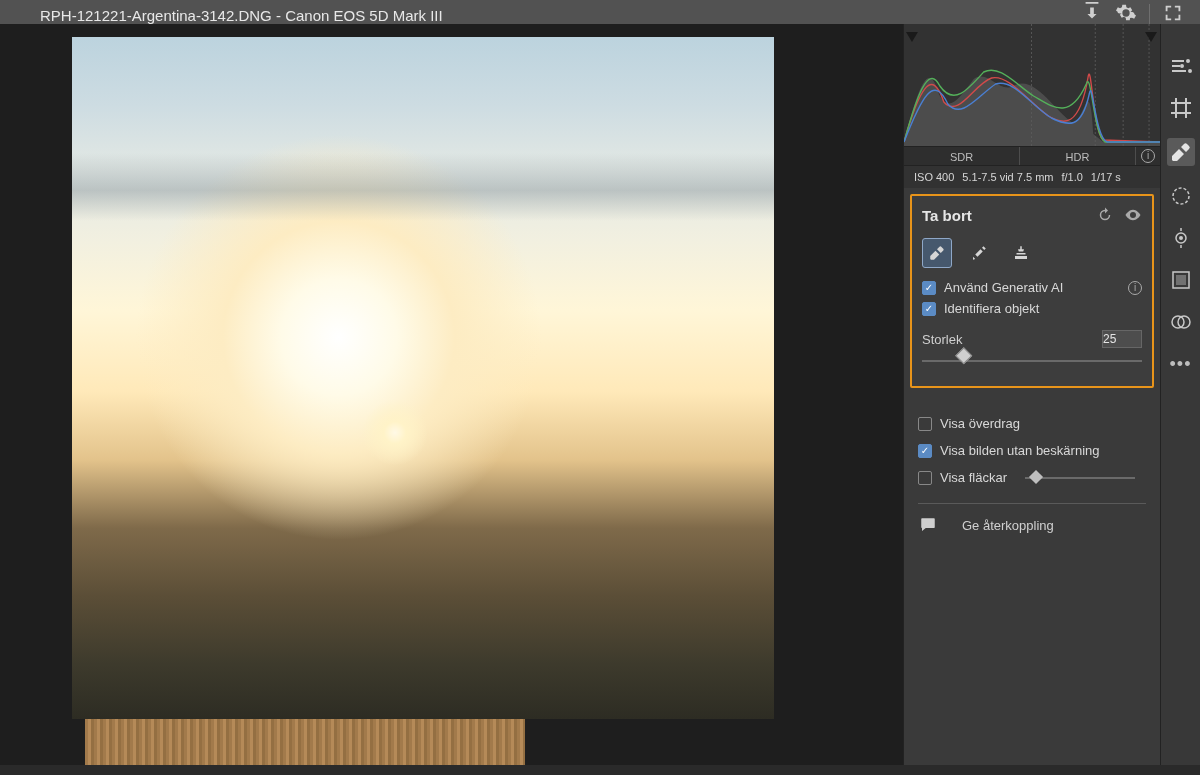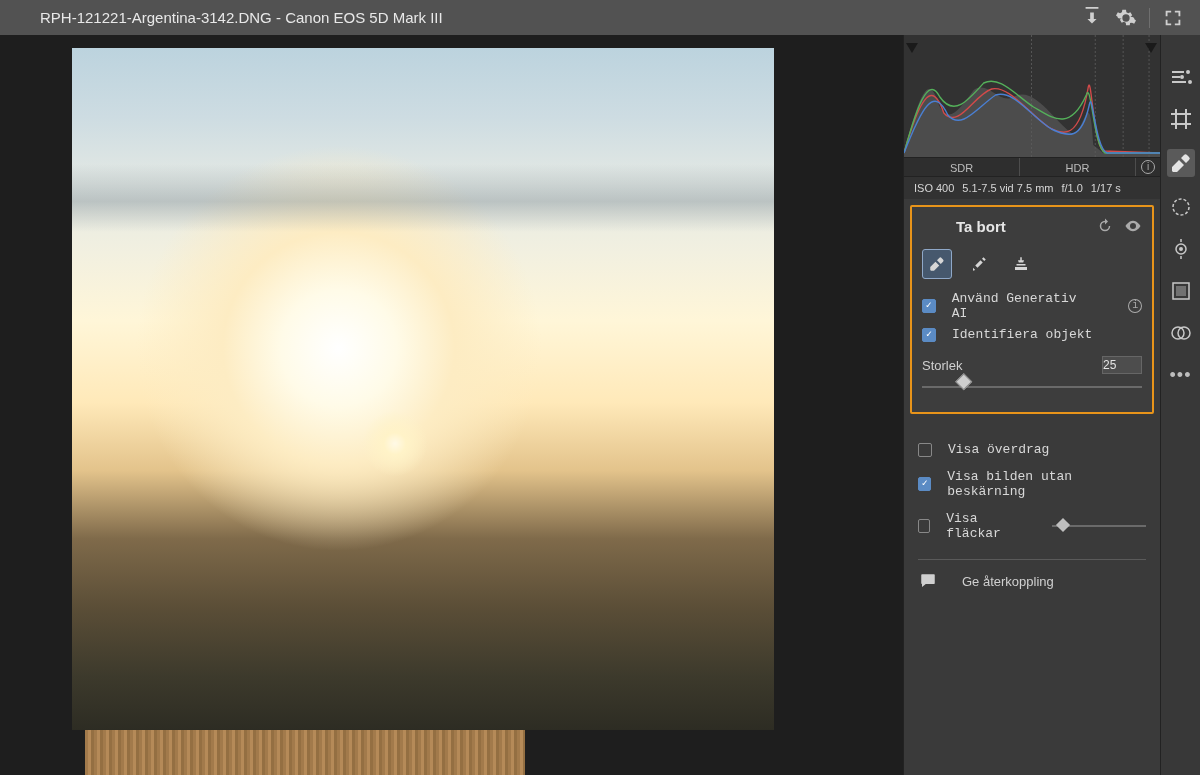--- a/index.html
+++ b/index.html
@@ -6,22 +6,22 @@
   body {
     width: 1200px; height: 775px;
     background: #2a2a2a;
     font-family: -apple-system, "Segoe UI", Arial, sans-serif;
     color: #d0d0d0;
     overflow: hidden;
     font-size: 13px;
   }
   
   .topbar {
-    display: flex; align-items: center;
-    height: 35px;
+    display: flex; align-items: flex-end;
+    height: 24px;
     padding: 0 10px 0 40px;
     background: #525252;
   }
   .topbar .title { color: #e8e8e8; font-size: 15px; font-weight: 400; }
   .topbar .spacer { flex: 1; }
   .topbar .ticon { width: 22px; height: 22px; margin: 0 6px; fill: #cfcfcf; cursor: pointer; }
   .topbar .sep { width: 1px; height: 20px; background: #6f6f6f; margin: 0 6px; }
 
   
   .main {
@@ -90,31 +90,31 @@
 
   .exif { height: 22px; background:#323232; display:flex; align-items:center; gap:8px; padding:0 10px; font-size:11px; color:#d6d6d6; }
 
   .section {
     margin: 6px 6px 2px 6px;
     border: 2px solid #e8941a;
     border-radius: 2px;
     padding: 10px 10px 18px 10px;
     background: #3d3d3d;
   }
-  .sec-title { display:flex; align-items:center;margin-left:34px; }
+  .sec-title { display:flex; align-items:center; }
   .sec-title .name { font-weight:700; font-size:15px; color:#e6e6e6; }
   .sec-title .sp { flex:1; }
   .sec-title .ic { width:18px; height:18px; fill:#aaa; margin-left:10px; cursor:pointer; }
 
   .toolrow { display:flex; gap:12px; margin-top:14px; }
   .toolbtn { width:30px; height:30px; display:flex; align-items:center; justify-content:center; border-radius:3px; cursor:pointer; }
   .toolbtn.active { border:1px solid #8fa8c8; background:#46586d; }
   .toolbtn svg { width:18px; height:18px; fill:#d6d6d6; }
 
-  .checkrow { display:flex; align-items:center; gap:16px; margin-top:12px; font-size:13px; color:#d8d8d8;font-family:Liberation Mono, monospace; }
+  .checkrow { display:flex; align-items:center; gap:8px; margin-top:12px; font-size:13px; color:#d8d8d8; }
   .cbox { width:14px; height:14px; border:1px solid #888; border-radius:2px; display:flex; align-items:center; justify-content:center; cursor:pointer; }
   .cbox.checked { background:#5b8bc4; border-color:#5b8bc4; }
   .cbox.checked::after { content:"✓"; color:#fff; font-size:10px; line-height:1; }
   .checkrow .sp { flex:1; }
 
   .sliderrow { margin-top:14px; }
   .sliderrow .lab { display:flex; align-items:center; }
   .sliderrow .lab .name { font-size:13px; color:#d0d0d0; }
   .sliderrow .lab .sp { flex:1; }
   .sliderrow .lab input {

